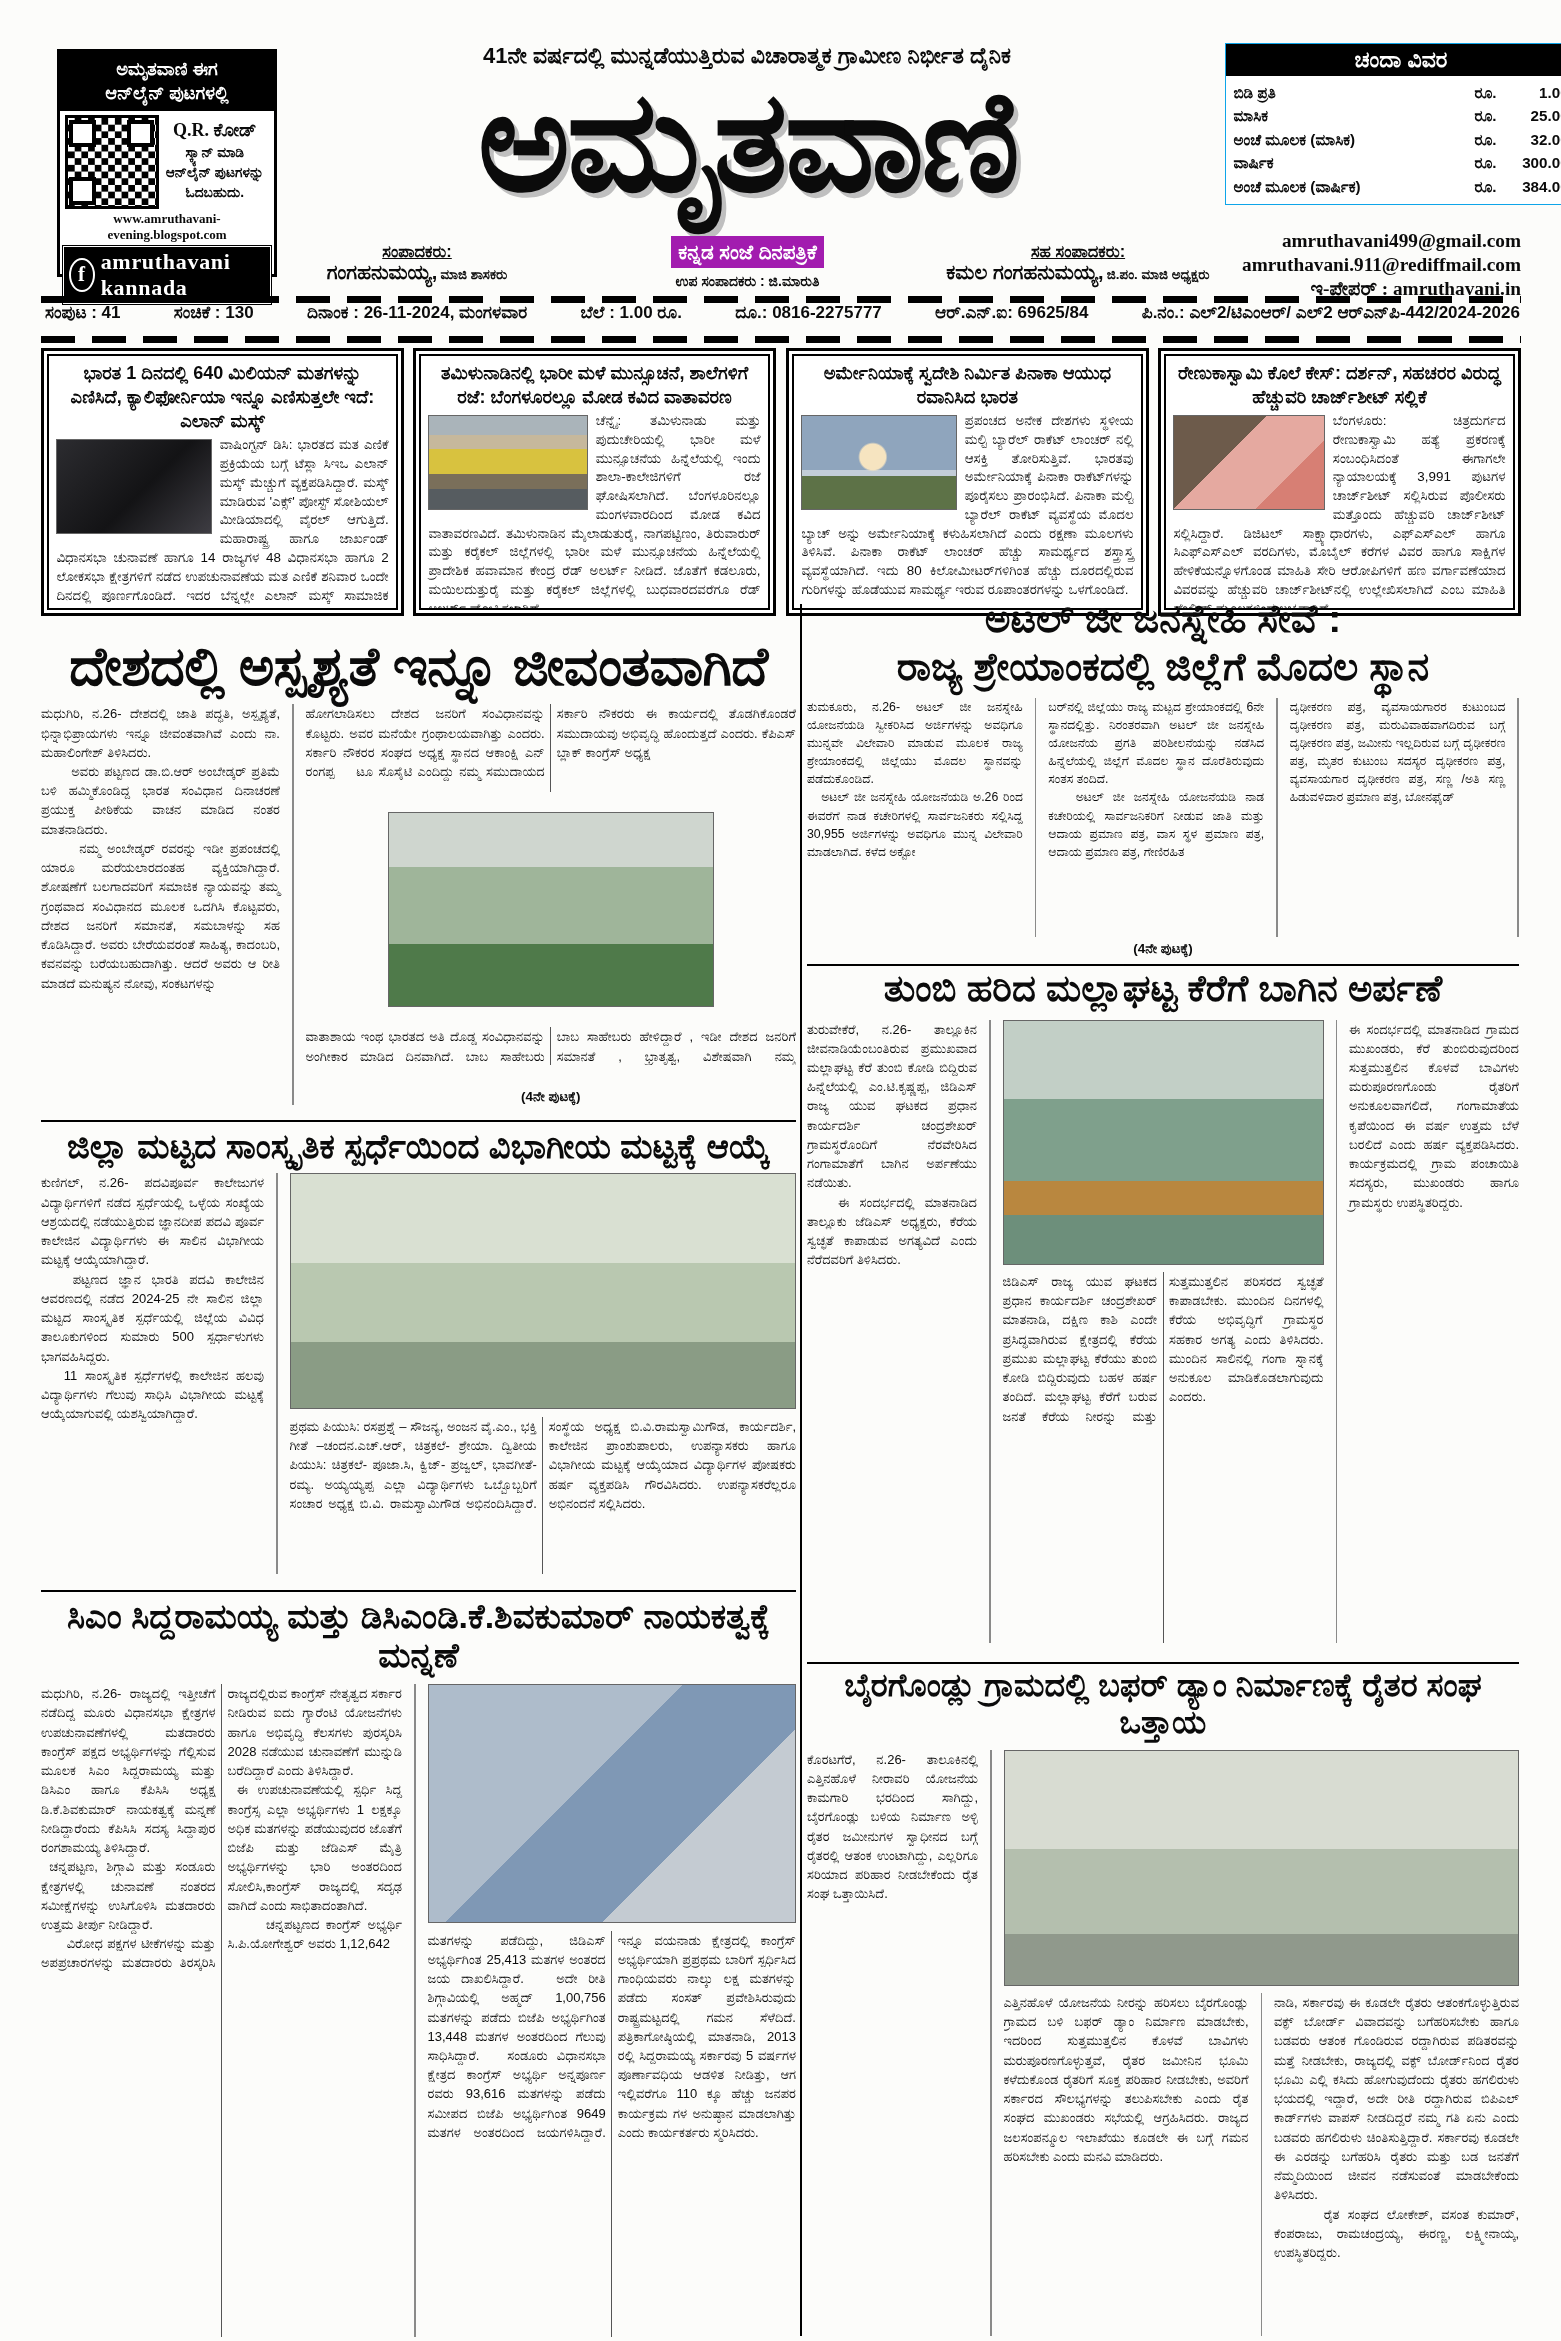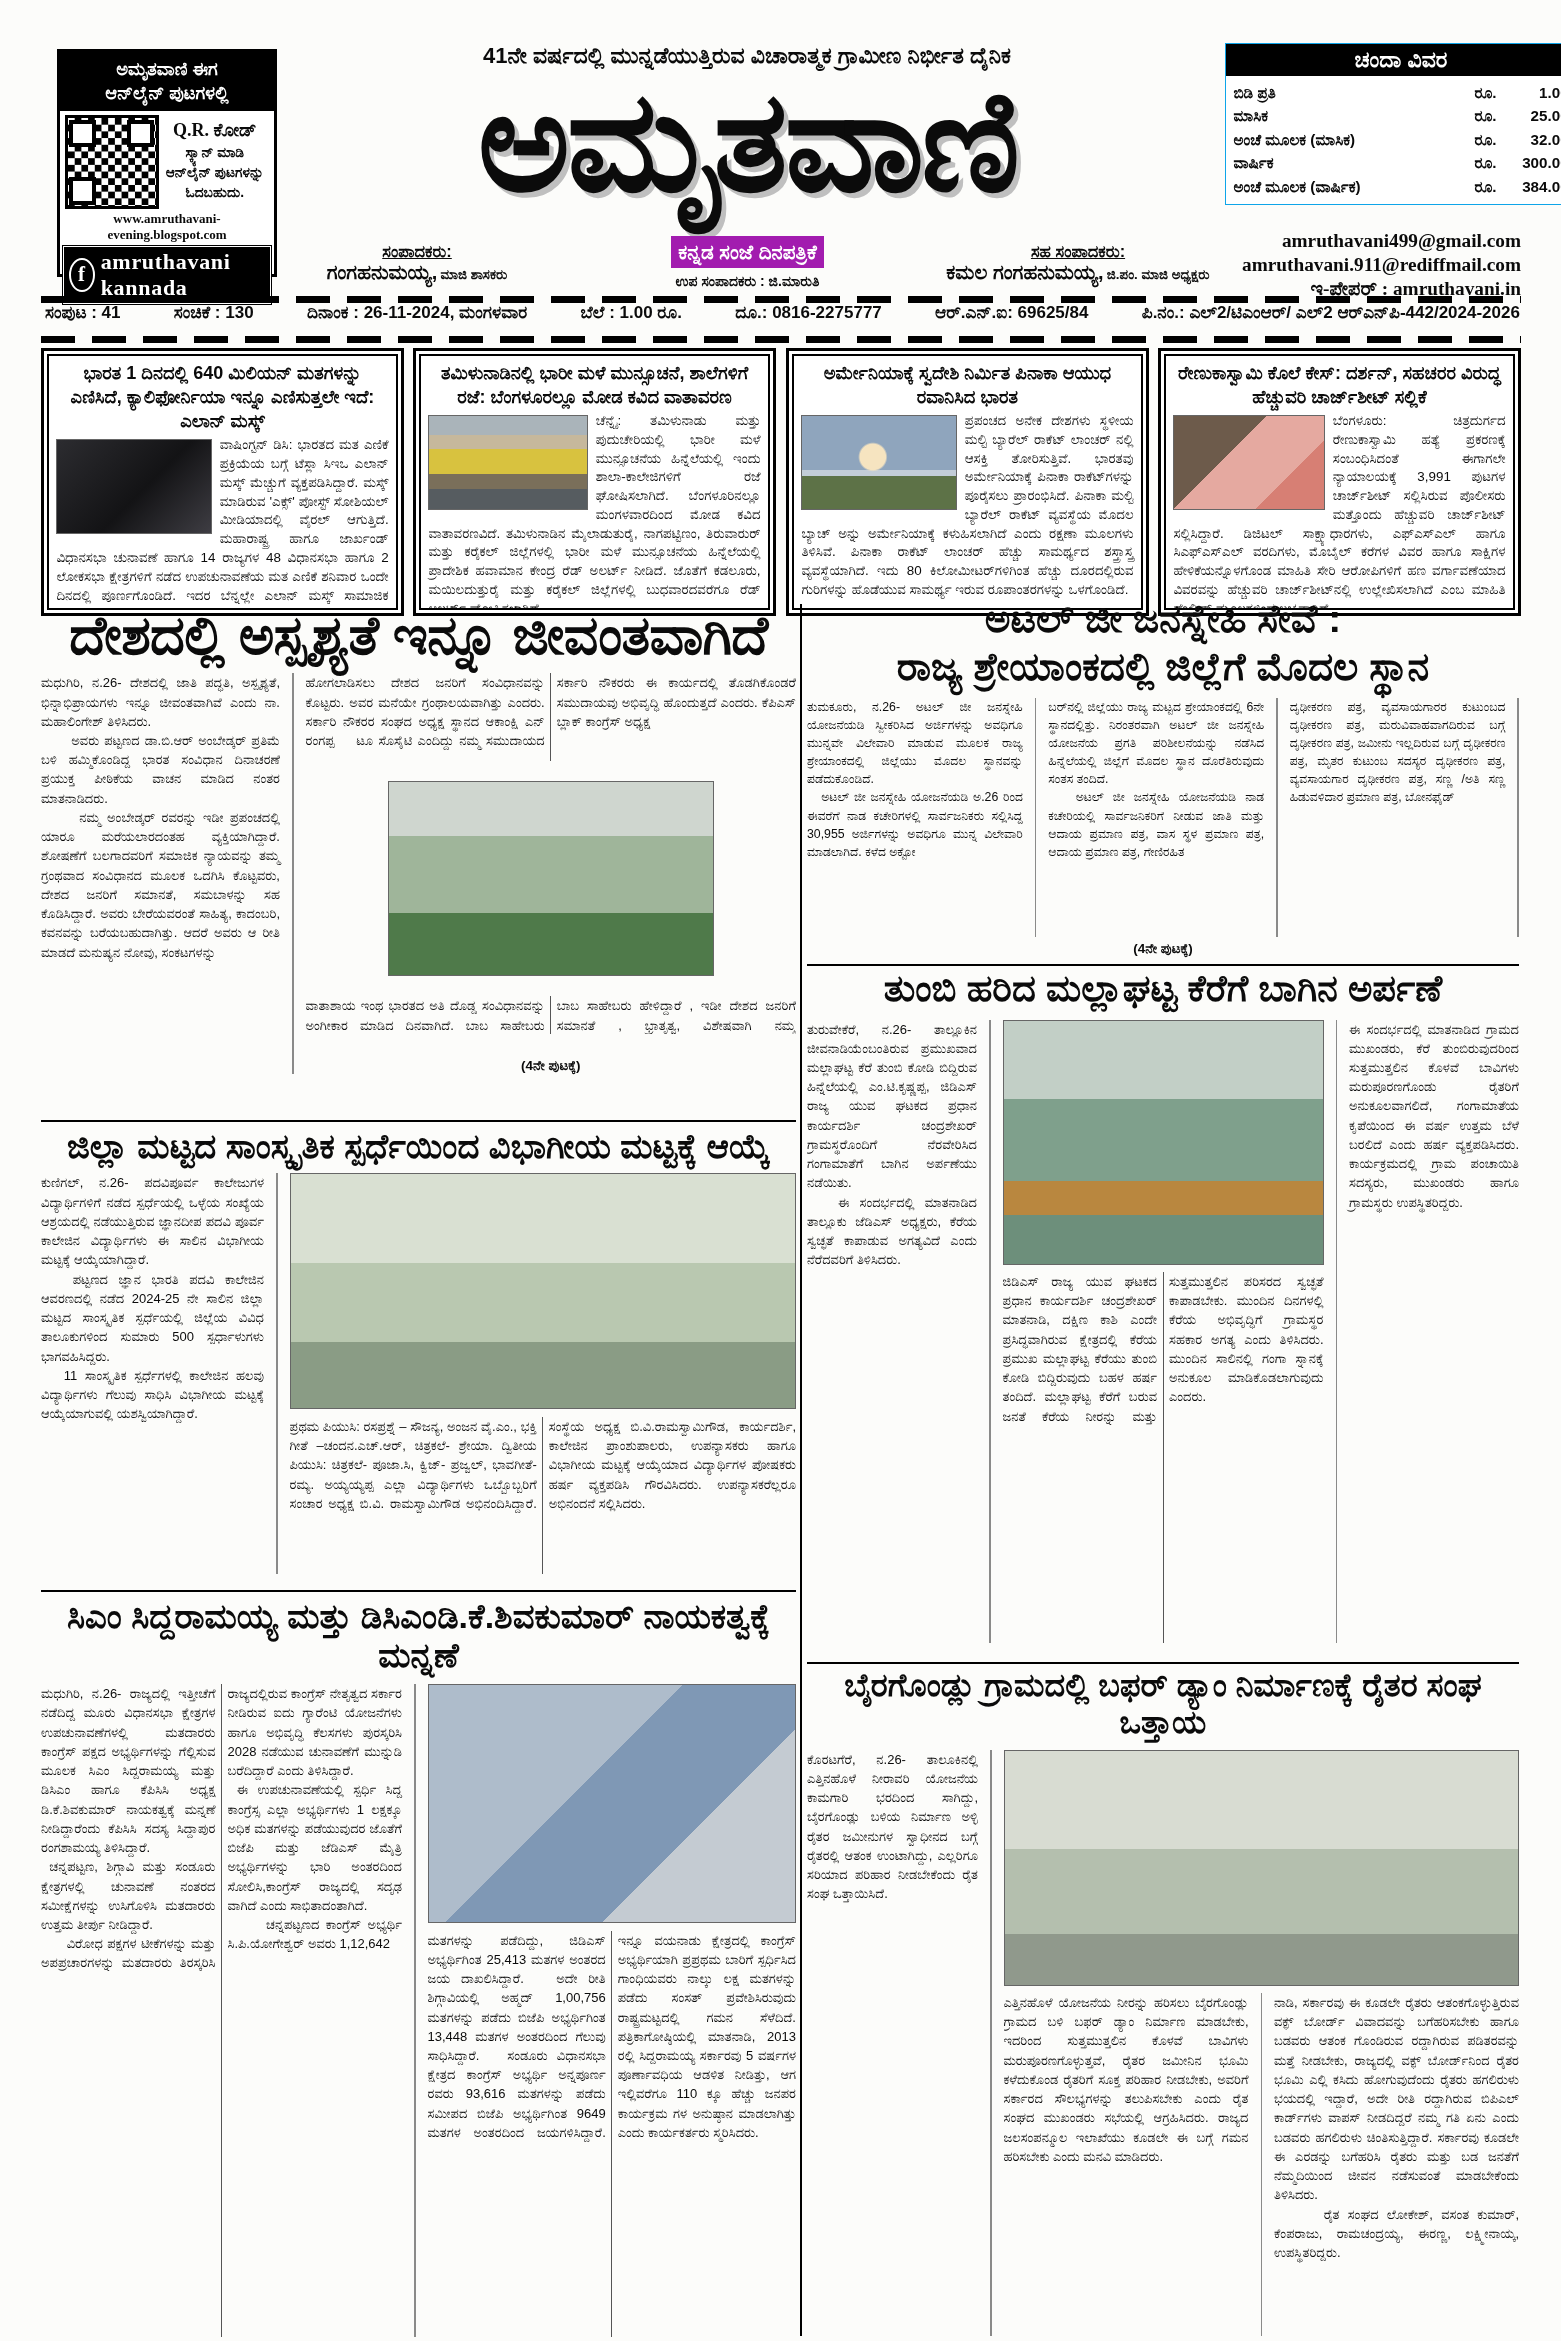--- a/index.html
+++ b/index.html
@@ -47,21 +47,21 @@
   .dateline{left:45px;top:303px;width:1475px;display:flex;justify-content:space-between;align-items:center;
             font-weight:bold;font-size:17px;}
   
   .newsbox{top:348px;height:268px;width:363px;border:3.7px solid #000;padding:3px;background:#fff;}
   .newsbox-in{border:2.2px solid #000;height:100%;box-sizing:border-box;padding:4.5px 7.4px;overflow:hidden;}
   .nb-h{font-weight:bold;font-size:18px;text-align:center;line-height:1.35;margin-bottom:3px;}
   .nb-img{float:left;margin:3px 7.4px 3px 0;}
   .nb-body{font-size:13.4px;line-height:1.4;text-align:justify;}
   
   .art{overflow:hidden;}
-  .art-h1{font-weight:900;font-size:54px;text-align:center;line-height:1.08;letter-spacing:-0.7px;}
+  .art-h1{font-weight:900;font-size:54px;text-align:center;line-height:1.08;letter-spacing:-0.7px;margin-top:31px;}
   .art-h2{font-weight:900;font-size:39px;text-align:center;line-height:1.22;}
   .art-h3{font-weight:900;font-size:37px;text-align:center;line-height:1.15;}
   .art-h4{font-weight:900;font-size:34px;text-align:center;line-height:1.15;}
   .cols{display:flex;gap:12px;}
   .col{flex:1;}
   .vline{width:1.5px;background:#000;}
   .hline{height:1.5px;background:#000;}
   .cont-mark{font-weight:bold;text-align:center;font-size:13.4px;margin-top:4.5px;}
   .two-col{column-count:2;column-gap:12px;column-rule:0.7px solid #555;}
   .ph{box-sizing:border-box;border:0.7px solid #666;}

